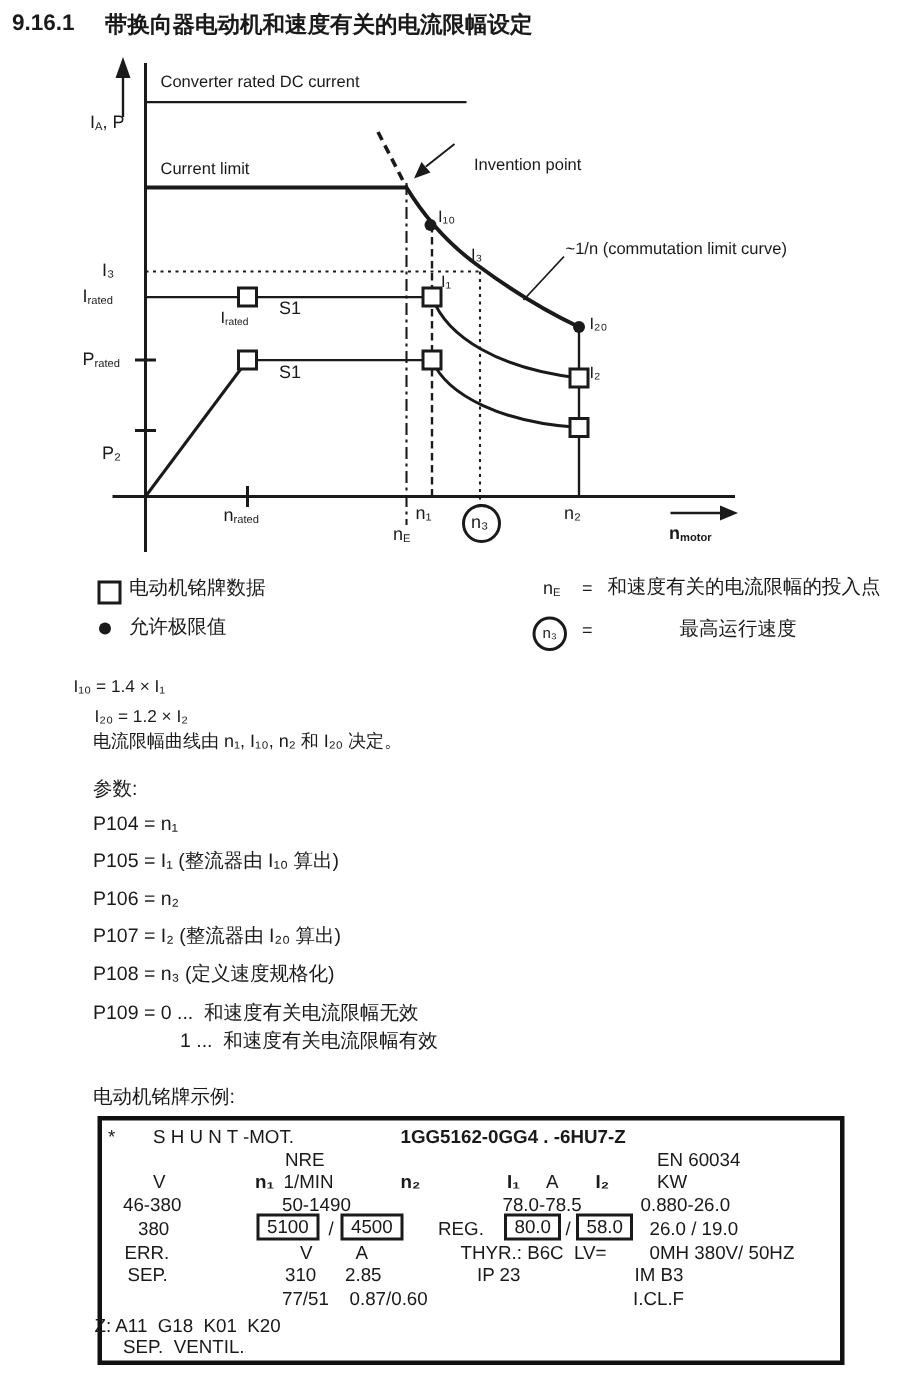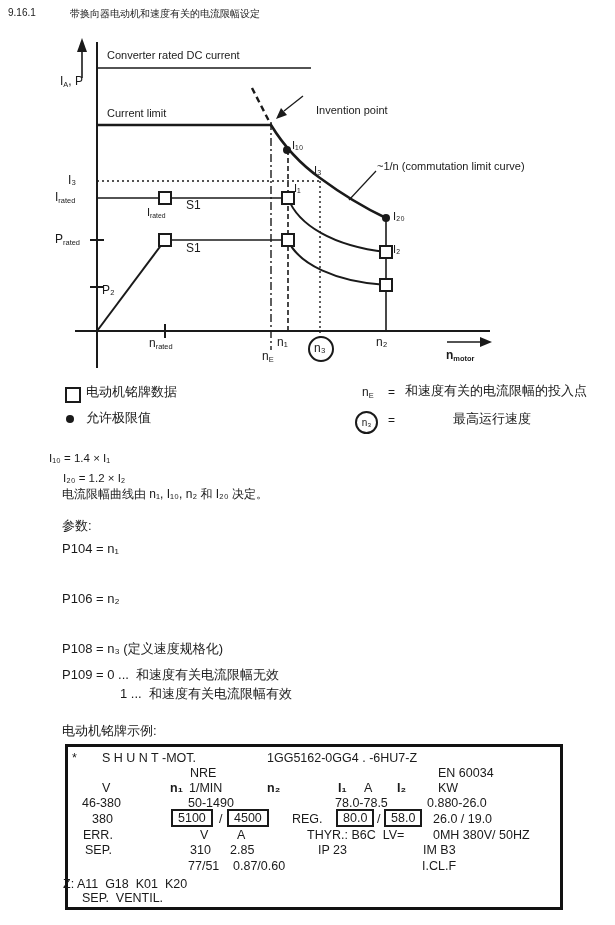--- a/index.html
+++ b/index.html
@@ -7,21 +7,21 @@
         font-family:"Liberation Sans","DejaVu Sans",sans-serif;color:#1a1a1a;}
   svg.canvas{position:absolute;left:0;top:0;}
   .lb{position:absolute;white-space:pre;font-size:11px;line-height:1.15;}
   .f12{font-size:12px;}
   .cn{font-size:13px;}
   .row{font-size:13px;}
   .fm{font-size:11.5px;}
   .np{font-size:12.5px;}
   .b{font-weight:bold;}
   sub{font-size:0.62em;line-height:0;vertical-align:-0.22em;letter-spacing:0;}
-  .titleline{position:absolute;font-size:10px;font-weight:normal;white-space:pre;}
+  .titleline{position:absolute;font-size:15px;font-weight:bold;white-space:pre;}
   .sqicon{position:absolute;width:12px;height:12px;border:2px solid #1a1a1a;background:#fff;}
   .doticon{position:absolute;width:8px;height:8px;border-radius:50%;background:#1a1a1a;}
   .circ{position:absolute;border:2px solid #1a1a1a;border-radius:50%;background:#fff;
         display:flex;align-items:center;justify-content:center;}
   .npbox{position:absolute;border:3px solid #111;background:#fff;}
   .vbox{position:absolute;border:2px solid #1a1a1a;background:#fff;font-size:12.5px;
         padding:0 5px;white-space:pre;}
 </style>
 </head>
 <body>
@@ -92,21 +92,21 @@
   <div class="lb" style="left:314px;top:164px;">I₃</div>
   <div class="lb" style="left:294px;top:182px;">I₁</div>
   <div class="lb" style="left:393px;top:210px;">I₂₀</div>
   <div class="lb" style="left:393px;top:243px;">I₂</div>
   <div class="lb f12" style="left:186px;top:199px;">S1</div>
   <div class="lb f12" style="left:186px;top:242px;">S1</div>
   <div class="lb" style="left:147px;top:206px;"><span>I</span><sub>rated</sub></div>
   <div class="lb f12" style="left:68px;top:174px;">I₃</div>
   <div class="lb f12" style="left:55px;top:191px;"><span>I</span><sub>rated</sub></div>
   <div class="lb f12" style="left:55px;top:233px;"><span>P</span><sub>rated</sub></div>
-  <div class="lb f12" style="left:68px;top:284px;margin-left:34px;">P₂</div>
+  <div class="lb f12" style="left:68px;top:296px;">P₂</div>
   <div class="lb f12" style="left:149px;top:337px;"><span>n</span><sub>rated</sub></div>
   <div class="lb f12" style="left:262px;top:350px;"><span>n</span><sub>E</sub></div>
   <div class="lb f12" style="left:277px;top:336px;">n₁</div>
   <div class="lb f12" style="left:314px;top:342px;">n₃</div>
   <div class="lb f12" style="left:376px;top:336px;">n₂</div>
   <div class="lb f12" style="left:446px;top:349px;font-weight:bold;"><span>n</span><sub>motor</sub></div>
 
   <div class="sqicon" style="left:65px;top:387px;"></div>
   <div class="lb cn" style="left:86px;top:385px;">电动机铭牌数据</div>
   <div class="doticon" style="left:66px;top:415px;"></div>
@@ -119,31 +119,33 @@
     </div>
   <div class="lb f12" style="left:388px;top:414px;">=</div>
   <div class="lb cn" style="left:405px;top:412px;margin-left:48px;">最高运行速度</div>
 
   <div class="lb fm" style="left:49px;top:452px;">I₁₀ = 1.4 × I₁</div>
   <div class="lb fm" style="left:63px;top:472px;">I₂₀ = 1.2 × I₂</div>
   <div class="lb" style="left:62px;top:488px;font-size:12px;">电流限幅曲线由 n₁, I₁₀, n₂ 和 I₂₀ 决定。</div>
 
   <div class="lb cn" style="left:62px;top:519px;">参数:</div>
   <div class="lb row" style="left:62px;top:542px;">P104 = n₁</div>
+  <div class="lb row" style="left:62px;top:567px;">P105 = I₁ (整流器由 I₁₀ 算出)</div>
   <div class="lb row" style="left:62px;top:592px;">P106 = n₂</div>
+  <div class="lb row" style="left:62px;top:617px;">P107 = I₂ (整流器由 I₂₀ 算出)</div>
   <div class="lb row" style="left:62px;top:642px;">P108 = n₃ (定义速度规格化)</div>
   <div class="lb row" style="left:62px;top:668px;">P109 = 0 ...  和速度有关电流限幅无效</div>
   <div class="lb row" style="left:120px;top:687px;">1 ...  和速度有关电流限幅有效</div>
 
   <div class="lb cn" style="left:62px;top:724px;">电动机铭牌示例:</div>
   <div class="npbox" style="left:65px;top:744px;width:492px;height:160px;"></div>
 
   <div class="lb np" style="left:72px;top:751px;">*</div>
   <div class="lb np" style="left:102px;top:751px;">S H U N T -MOT.</div>
-  <div class="lb np" style="left:267px;top:751px;">1GG5162-0GG4 . -6HU7-Z</div>
+  <div class="lb np" style="left:267px;top:751px;font-weight:bold;">1GG5162-0GG4 . -6HU7-Z</div>
   <div class="lb np" style="left:190px;top:766px;">NRE</div>
   <div class="lb np" style="left:438px;top:766px;">EN 60034</div>
 
   <div class="lb np" style="left:102px;top:781px;">V</div>
   <div class="lb np b" style="left:170px;top:781px;">n₁</div>
   <div class="lb np" style="left:189px;top:781px;">1/MIN</div>
   <div class="lb np b" style="left:267px;top:781px;">n₂</div>
   <div class="lb np b" style="left:338px;top:781px;">I₁</div>
   <div class="lb np" style="left:364px;top:781px;">A</div>
   <div class="lb np b" style="left:397px;top:781px;">I₂</div>

